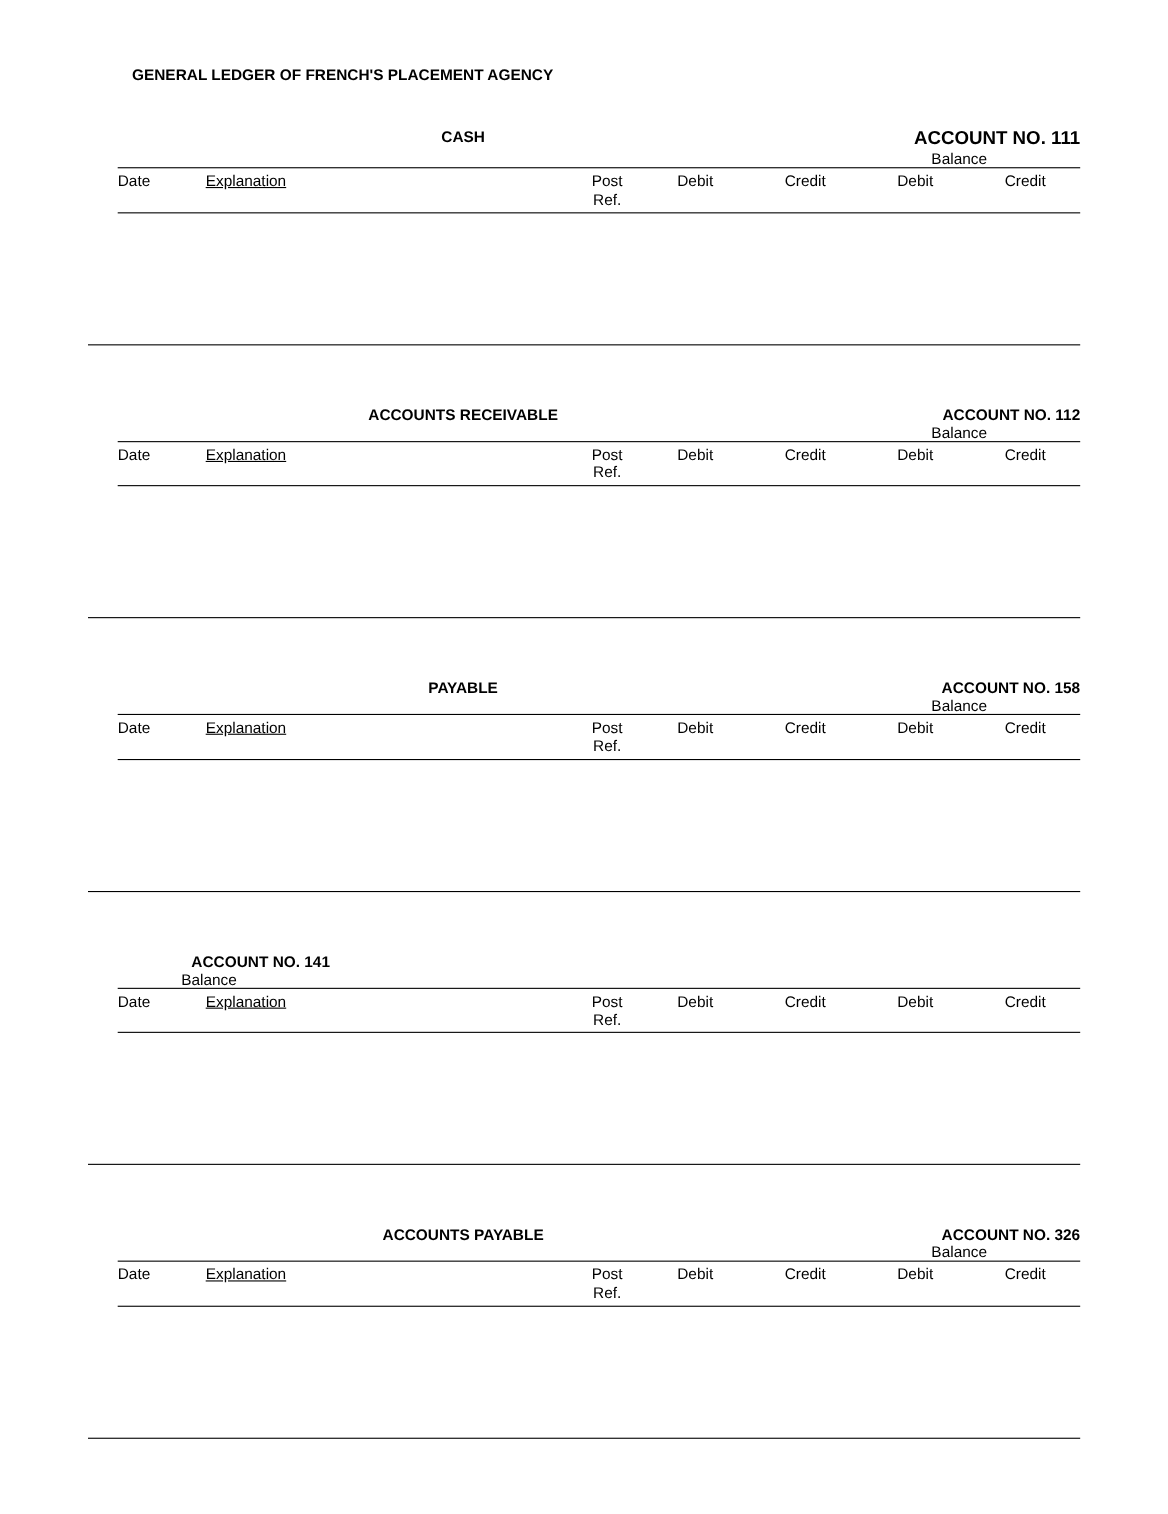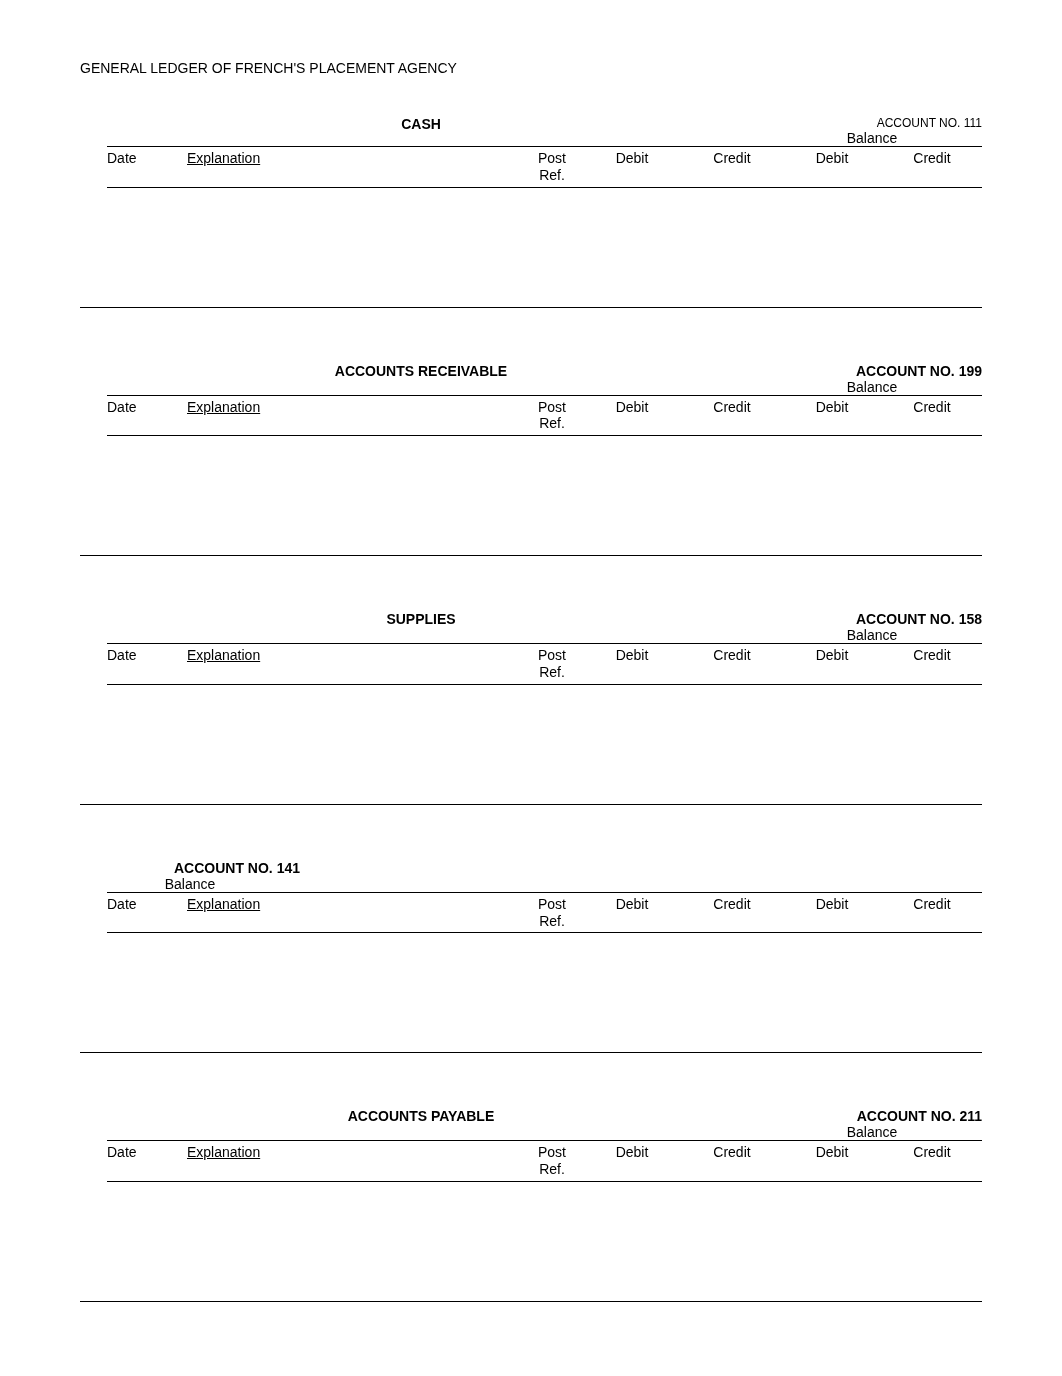--- a/index.html
+++ b/index.html
@@ -12,23 +12,24 @@
       font-family: Arial, sans-serif;
       font-size: 14px;
       background: #ffffff;
       color: #000000;
       width: 1062px;
       min-height: 1376px;
       padding: 60px 80px;
     }
 
     .page-title {
-      font-weight: normal;
+      font-weight: bold;
       font-size: 14px;
       margin-bottom: 40px;
+      margin-left: 40px;
     }
 
     .col-date {
       width: 80px;
       min-width: 80px;
     }
 
     .col-explanation {
       flex: 1;
       text-decoration: underline;
@@ -97,21 +98,21 @@
 
 <div class="page-title">GENERAL LEDGER OF FRENCH'S PLACEMENT AGENCY</div>
 
 <div id="sections-container">
     <div class="section-wrapper">
     <div class="top-section">
       <div class="left-name" style="flex:1;text-align:center;">
         <span style="font-weight:bold; font-size:14px;">CASH</span>
       </div>
       <div class="right-account" style="min-width:220px; text-align:right;">
-        <div style="font-weight:normal; font-size:12px;">ACCOUNT NO. 111</div>
+        <div style="font-weight:bold; font-size:17px;">ACCOUNT NO. 111</div>
         <div style="font-size:14px; text-align:center;">Balance</div>
       </div>
     </div>
     <div class="columns-header">
       <div class="col-date" style="width:80px; min-width:80px;">Date</div>
       <div class="col-explanation" style="flex:1;">Explanation</div>
       <div class="post-ref-header" style="width:60px; text-align:center;">
         <div>Post</div>
         <div>Ref.</div>
       </div>
@@ -122,21 +123,21 @@
     </div>
     <div class="data-rows" style="min-height:120px; border-bottom:1.5px solid #000;">
     </div>
   </div>
     <div class="section-wrapper">
     <div class="top-section">
       <div class="left-name" style="flex:1;">
         <span style="font-weight:bold; font-size:14px;">ACCOUNTS RECEIVABLE</span>
       </div>
       <div class="right-account" style="min-width:220px; text-align:right;">
-        <div style="font-weight:bold; font-size:14px;">ACCOUNT NO. 199</div>
+        <div style="font-weight:bold; font-size:14px;">ACCOUNT NO. 112</div>
         <div style="font-size:14px; text-align:center;">Balance</div>
       </div>
     </div>
     <div class="columns-header">
       <div class="col-date" style="width:80px; min-width:80px;">Date</div>
       <div class="col-explanation" style="flex:1;">Explanation</div>
       <div class="post-ref-header" style="width:60px; text-align:center;">
         <div>Post</div>
         <div>Ref.</div>
       </div>
@@ -144,21 +145,21 @@
       <div class="col-credit" style="width:100px; text-align:center;">Credit</div>
       <div class="col-balance-debit" style="width:100px; text-align:center;">Debit</div>
       <div class="col-balance-credit" style="width:100px; text-align:center;">Credit</div>
     </div>
     <div class="data-rows" style="min-height:120px; border-bottom:1.5px solid #000;">
     </div>
   </div>
     <div class="section-wrapper">
     <div class="top-section">
       <div class="left-name" style="flex:1;">
-        <span style="font-weight:bold; font-size:14px;">SUPPLIES</span>
+        <span style="font-weight:bold; font-size:14px;">PAYABLE</span>
       </div>
       <div class="right-account" style="min-width:220px; text-align:right;">
         <div style="font-weight:bold; font-size:14px;">ACCOUNT NO. 158</div>
         <div style="font-size:14px; text-align:center;">Balance</div>
       </div>
     </div>
     <div class="columns-header">
       <div class="col-date" style="width:80px; min-width:80px;">Date</div>
       <div class="col-explanation" style="flex:1;">Explanation</div>
       <div class="post-ref-header" style="width:60px; text-align:center;">
@@ -194,21 +195,21 @@
     </div>
     <div class="data-rows" style="min-height:120px; border-bottom:1.5px solid #000;">
     </div>
   </div>
     <div class="section-wrapper">
     <div class="top-section">
       <div class="left-name" style="flex:1;">
         <span style="font-weight:bold; font-size:14px;">ACCOUNTS PAYABLE</span>
       </div>
       <div class="right-account" style="min-width:220px; text-align:right;">
-        <div style="font-weight:bold; font-size:14px;">ACCOUNT NO. 211</div>
+        <div style="font-weight:bold; font-size:14px;">ACCOUNT NO. 326</div>
         <div style="font-size:14px; text-align:center;">Balance</div>
       </div>
     </div>
     <div class="columns-header">
       <div class="col-date" style="width:80px; min-width:80px;">Date</div>
       <div class="col-explanation" style="flex:1;">Explanation</div>
       <div class="post-ref-header" style="width:60px; text-align:center;">
         <div>Post</div>
         <div>Ref.</div>
       </div>

